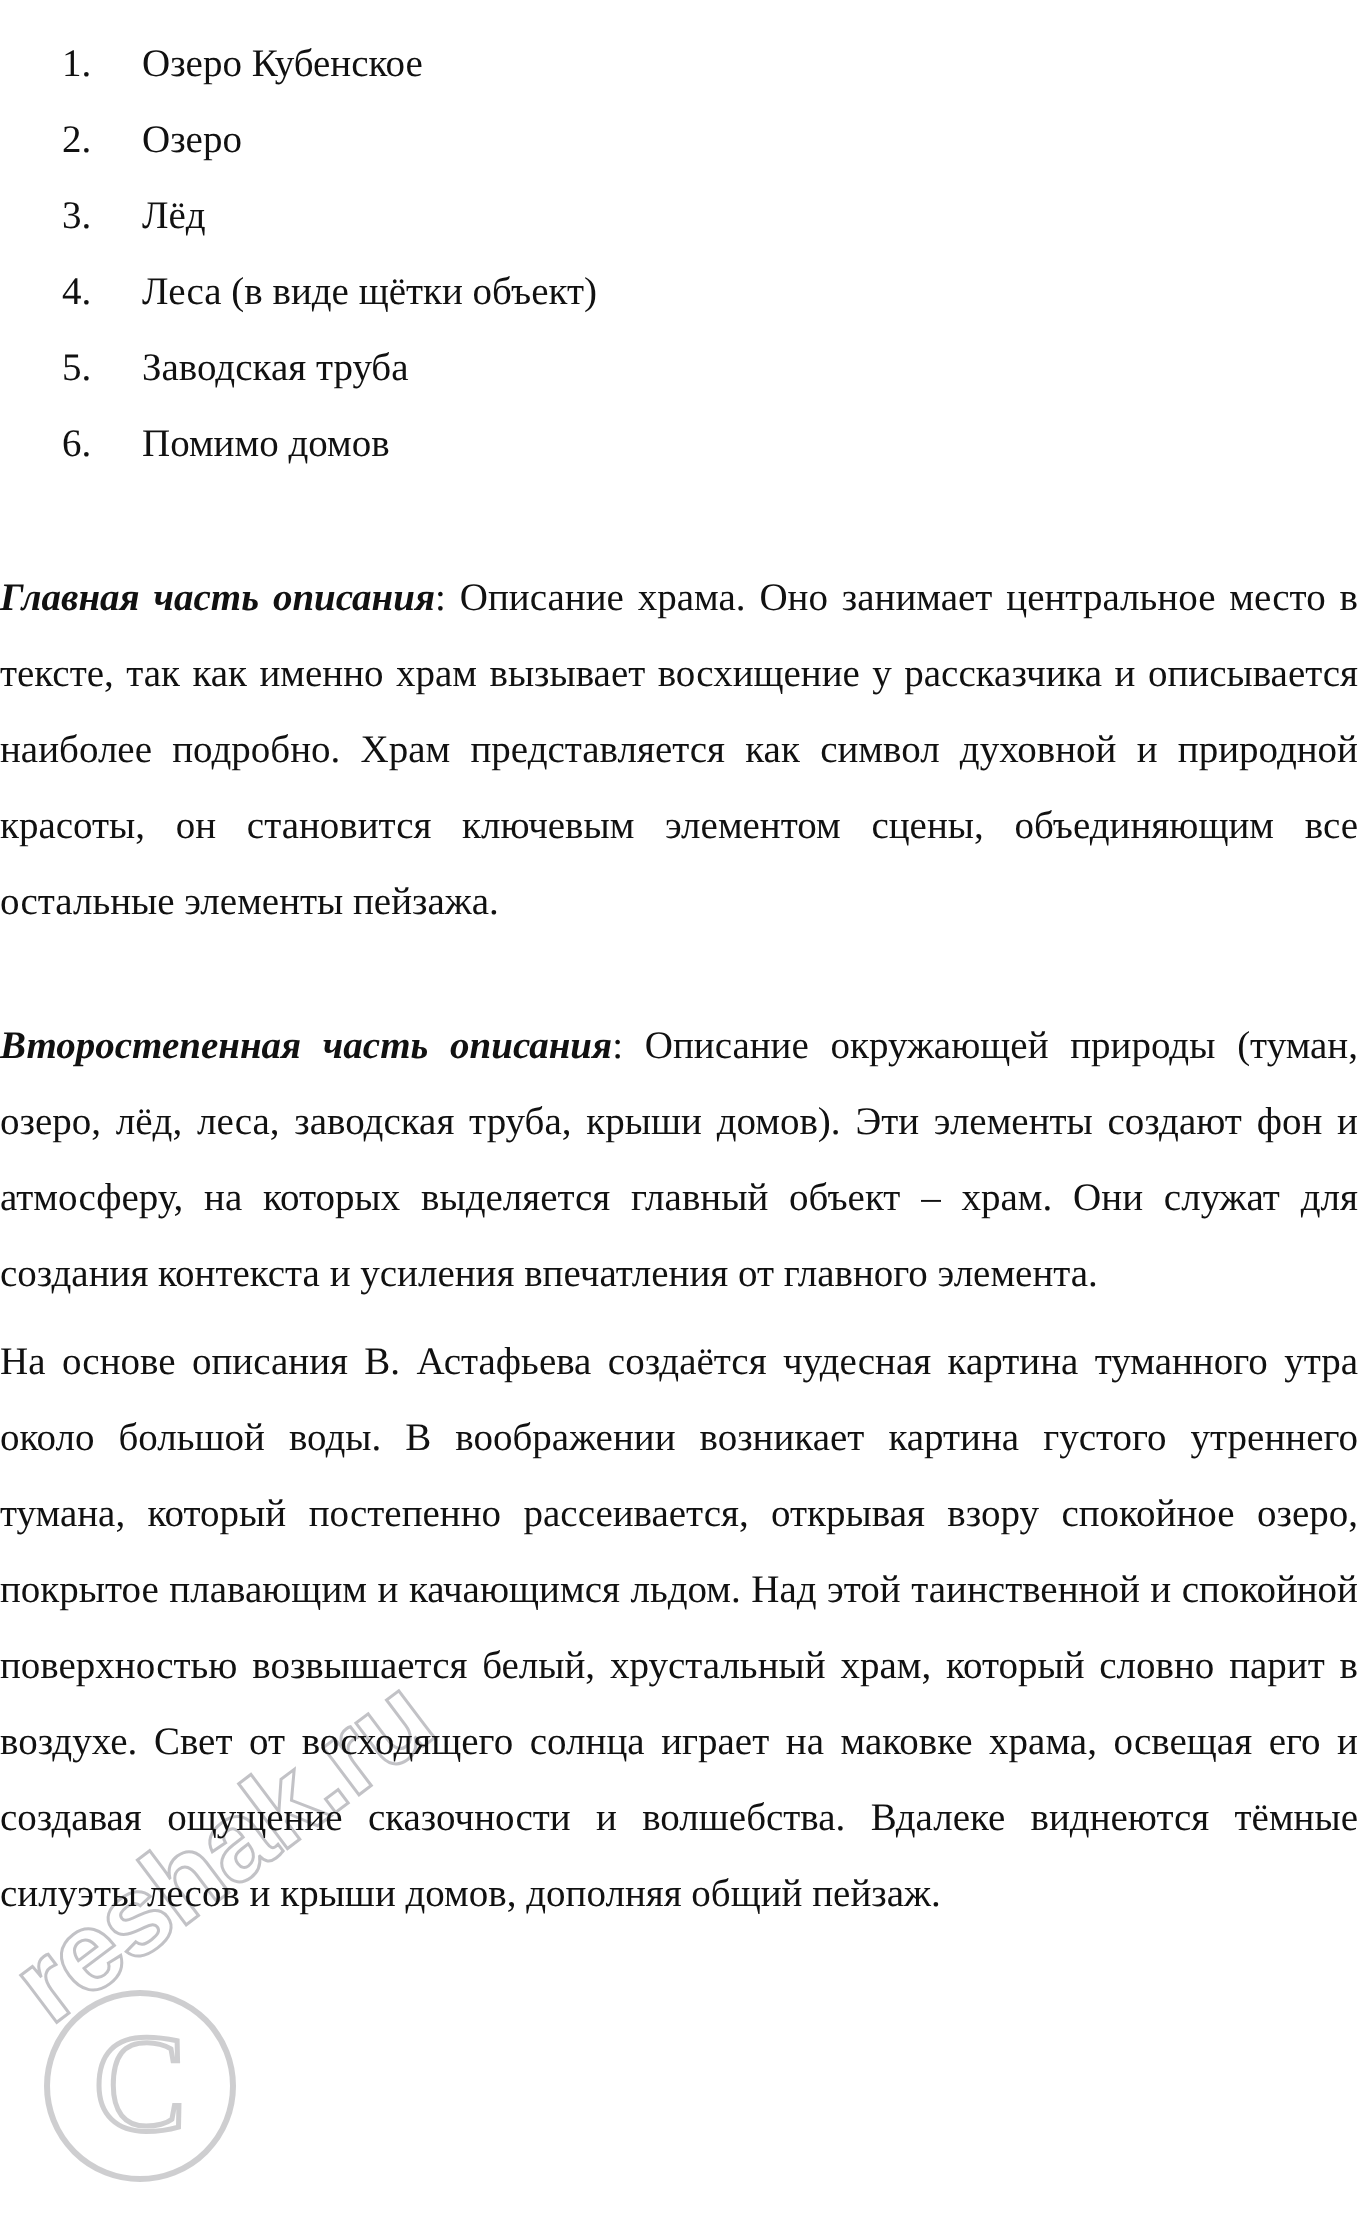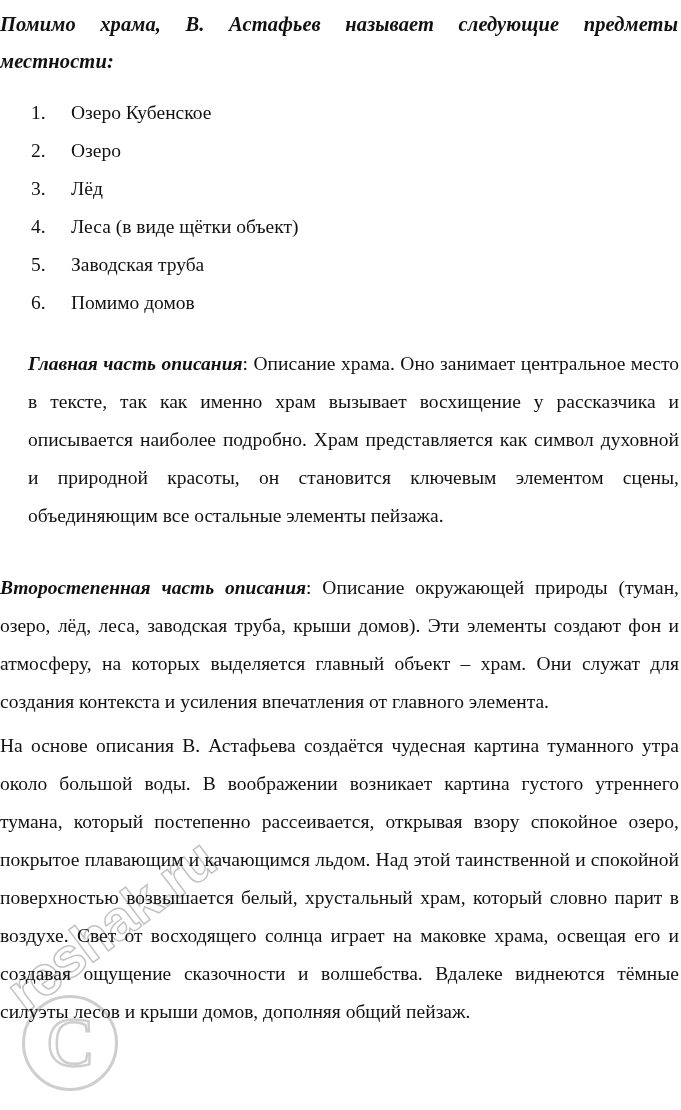--- a/index.html
+++ b/index.html
@@ -123,21 +123,21 @@
   p.para {
     font-size: 19.5px;
     line-height: 38px;
     text-align: justify;
     text-align-last: left;
     margin: 0;
     padding: 0 2px 0 0;
     text-indent: 0;
     hyphens: none;
   }
-  p.para.first-para { margin-top: 23px; padding-left: 28px; }
+  p.para.first-para { margin-top: 39px; }
   p.para.second-para { margin-top: 34px; }
   p.para.body-para { margin-top: 6px; }
 
   .run-in {
     font-weight: 700;
     font-style: italic;
   }
 
   h2.center-heading {
     font-size: 20px;
@@ -155,21 +155,20 @@
 
 <div id="page">
 
   <div class="watermark-layer">
     <div class="wm-text">reshak.ru</div>
     <div class="wm-copy"></div>
   </div>
 
   <div class="content">
 
-    <p class="lead-heading">Помимо храма, В. Астафьев называет следующие предметы местности:</p>
 
     <ol class="item-list">
       <li><span>Озеро Кубенское</span></li>
       <li><span>Озеро</span></li>
       <li><span>Лёд</span></li>
       <li><span>Леса (в виде щётки объект)</span></li>
       <li><span>Заводская труба</span></li>
       <li><span>Помимо домов</span></li>
     </ol>
 

